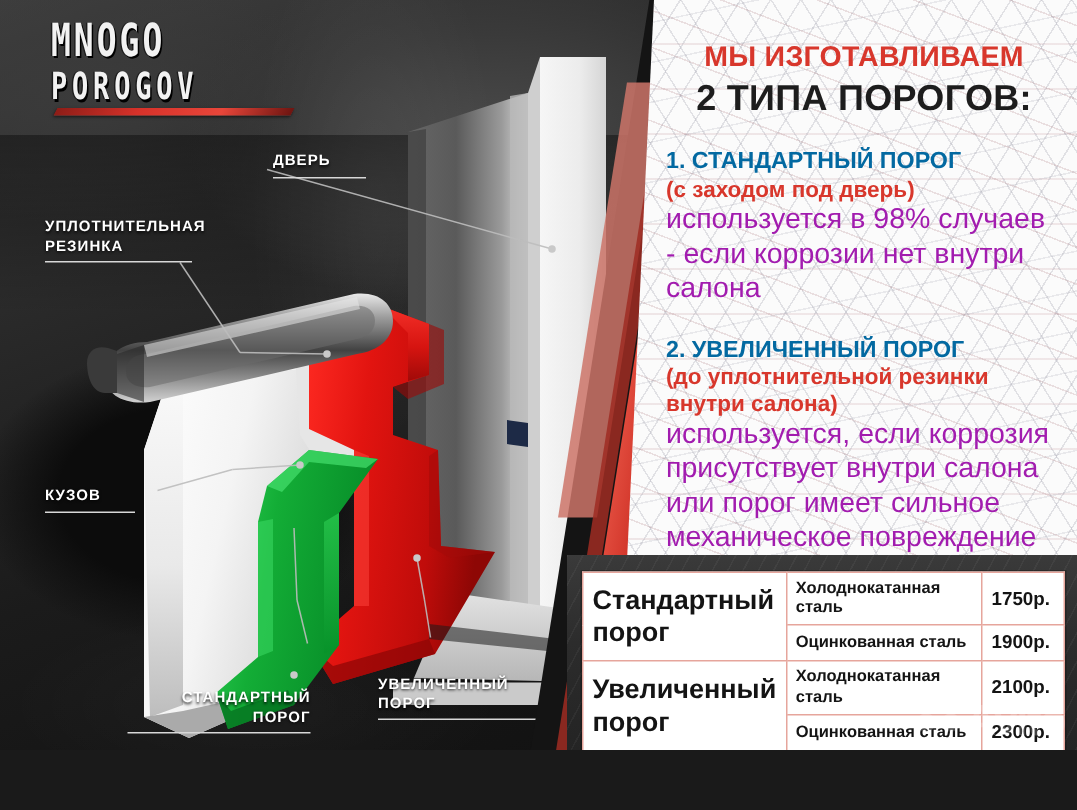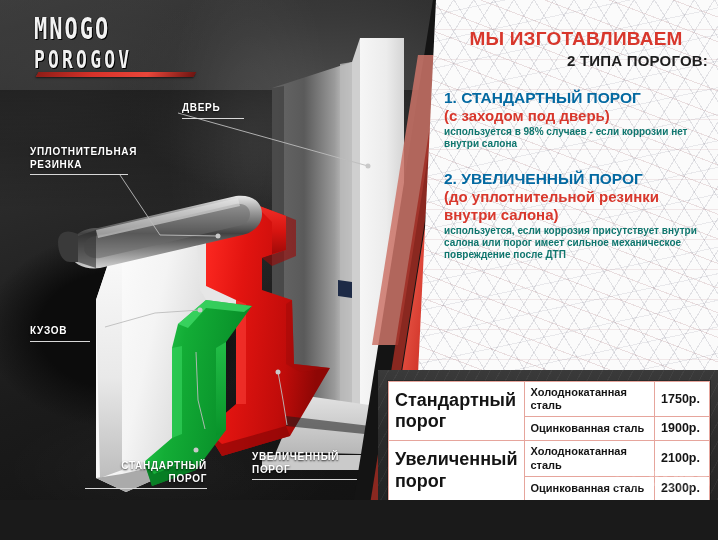--- a/index.html
+++ b/index.html
@@ -82,26 +82,26 @@
   .stripe{ position:absolute; top:-60px; height:700px; transform:skewX(-9deg); }
   .stripe-a{ left:387px; width:30px;  background:#141414; }
   .stripe-c{ left:404px; width:10px;  background:#9f2b22; opacity:.85; }
   .stripe-d{ left:415px; width:27px;  background:linear-gradient(90deg,#e04a3c,#c9291f); }
   .stripe-soft{ left:395px; width:26px; top:55px; height:290px; background:#cd7468; opacity:.85; transform:skewX(-9deg); }
 
   .panel-inner{ position:absolute; left:34px; top:0; right:10px; }
 
   .hdr{ margin-top:28px; text-align:center; }
   .hdr1{ color:#d8372c; font-size:19px; font-weight:700; letter-spacing:.2px; line-height:1.15; }
-  .hdr2{ color:#1d1d1d; font-size:15px; font-weight:700; letter-spacing:.2px; line-height:1.15; margin-top:2px;text-align:right;}
+  .hdr2{ color:#1d1d1d; font-size:24px; font-weight:700; letter-spacing:.2px; line-height:1.15; margin-top:2px;}
 
   .block{ margin-top:20px; }
   .b-title{ color:#0369a1; font-size:15.5px; font-weight:700; line-height:1.18; }
   .b-sub{ color:#d8372c; font-size:15px; font-weight:700; line-height:1.18; }
-  .b-body{ color:#0f766e; font-size:10px; font-weight:700; line-height:1.20; margin-top:1px; }
+  .b-body{ color:#a21caf; font-size:19px; font-weight:400; line-height:1.20; margin-top:1px; }
 
   
   .table-strip{
     position:absolute; left:378px; bottom:0; width:340px; height:130px;
     background:
       repeating-linear-gradient(118deg, rgba(255,255,255,.045) 0 1px, rgba(0,0,0,0) 1px 9px),
       linear-gradient(180deg,#3a3a3a,#2c2c2c 45%,#242424);
   }
   .price-table{
     position:absolute; left:10px; top:11px; width:322px;

